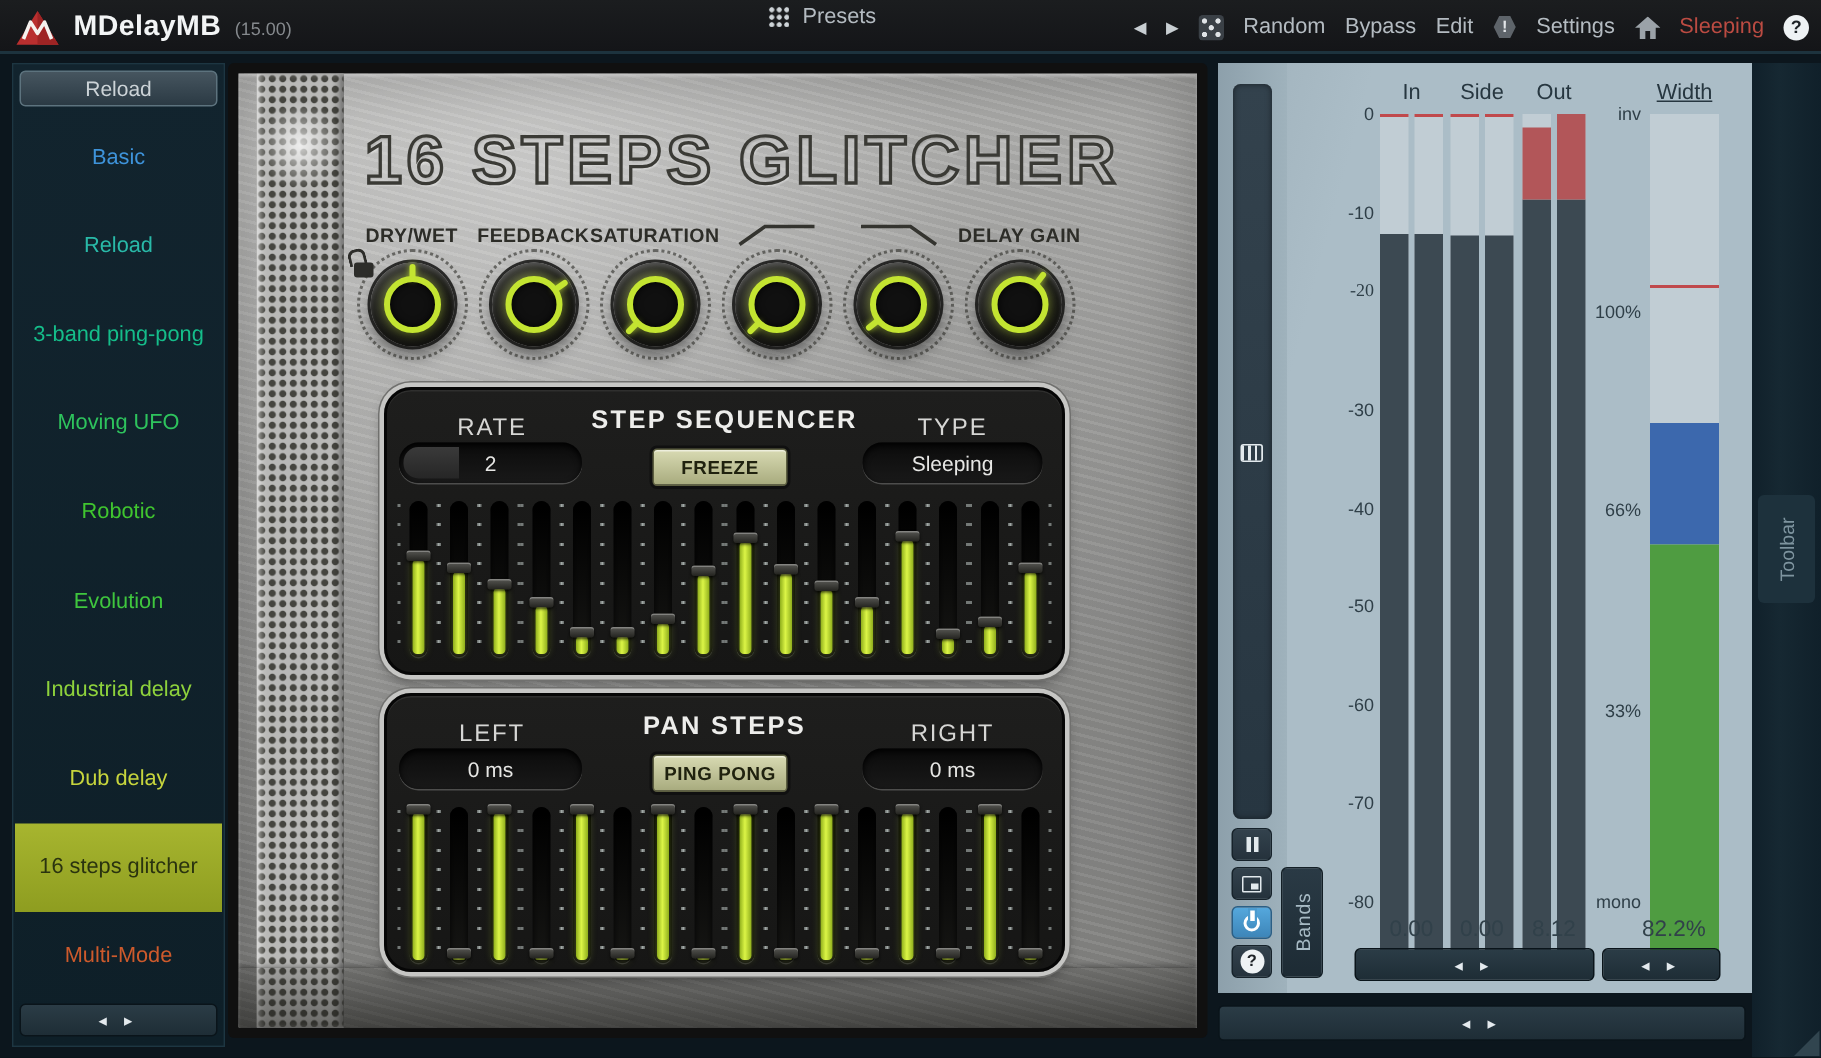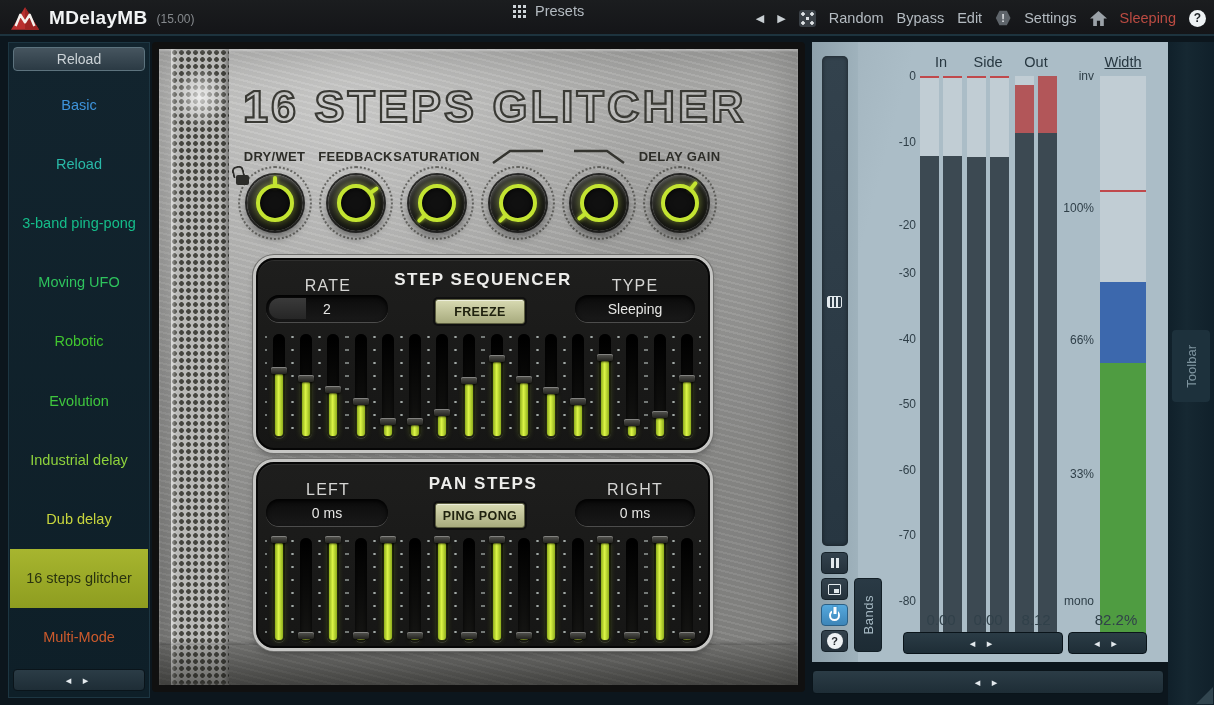--- a/index.html
+++ b/index.html
@@ -411,21 +411,21 @@
       </div>
     <div class="panel-btn" style="top:588px;">
         <span class="help-circle" style="width:16px;height:16px;font-size:11px;">?</span>
       </div>
     <div class="bands-btn">
         <span>Bands</span>
       </div>
     <div class="meter-area">
         <div class="db-tick" style="top: 27px;">0</div>
         <div class="db-tick" style="top: 92.625px;">-10</div>
-        <div class="db-tick" style="top: 176px;">-20</div>
+        <div class="db-tick" style="top: 144px; font-family: Liberation Serif, serif;">-20</div>
         <div class="db-tick" style="top: 223.875px;">-30</div>
         <div class="db-tick" style="top: 289.5px;">-40</div>
         <div class="db-tick" style="top: 355.125px;">-50</div>
         <div class="db-tick" style="top: 420.75px;">-60</div>
         <div class="db-tick" style="top: 486.375px;">-70</div>
         <div class="db-tick" style="top: 552px;">-80</div>
         <div class="mgroup-label" style="left: 99px;">In</div>
         <div class="mcol" style="left: 108px; width: 19px;">
           <div class="mfill" style="top: 80.0625px;"></div>
           <div class="mpeak" style="top: 0px;"></div>

